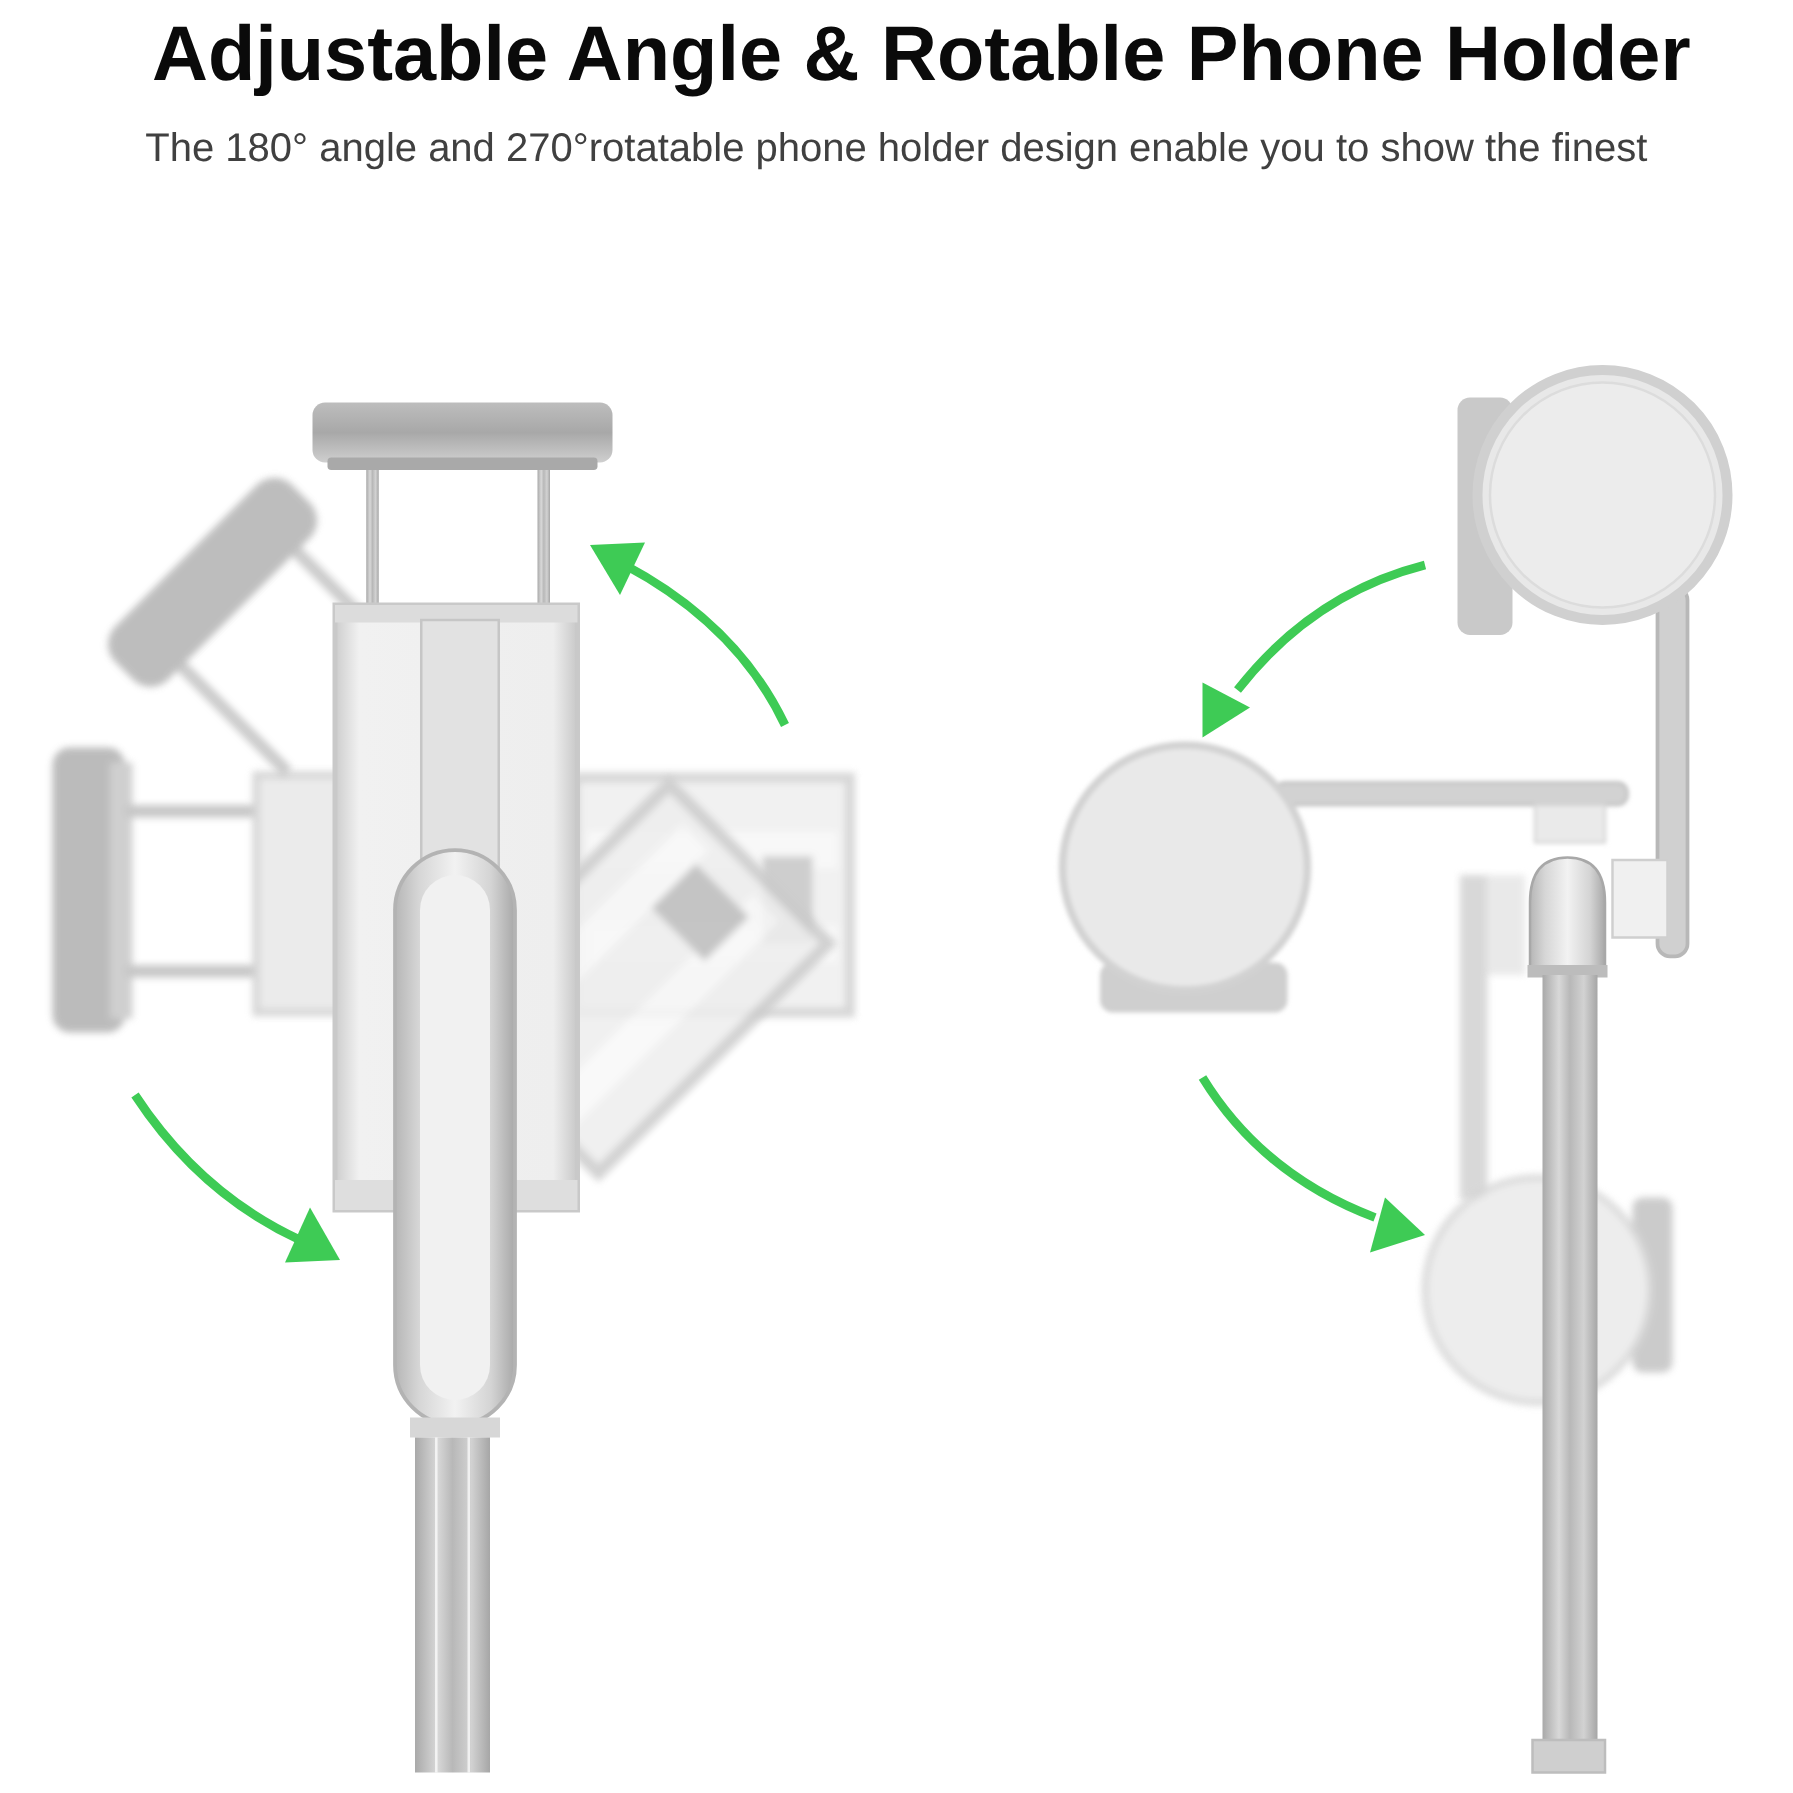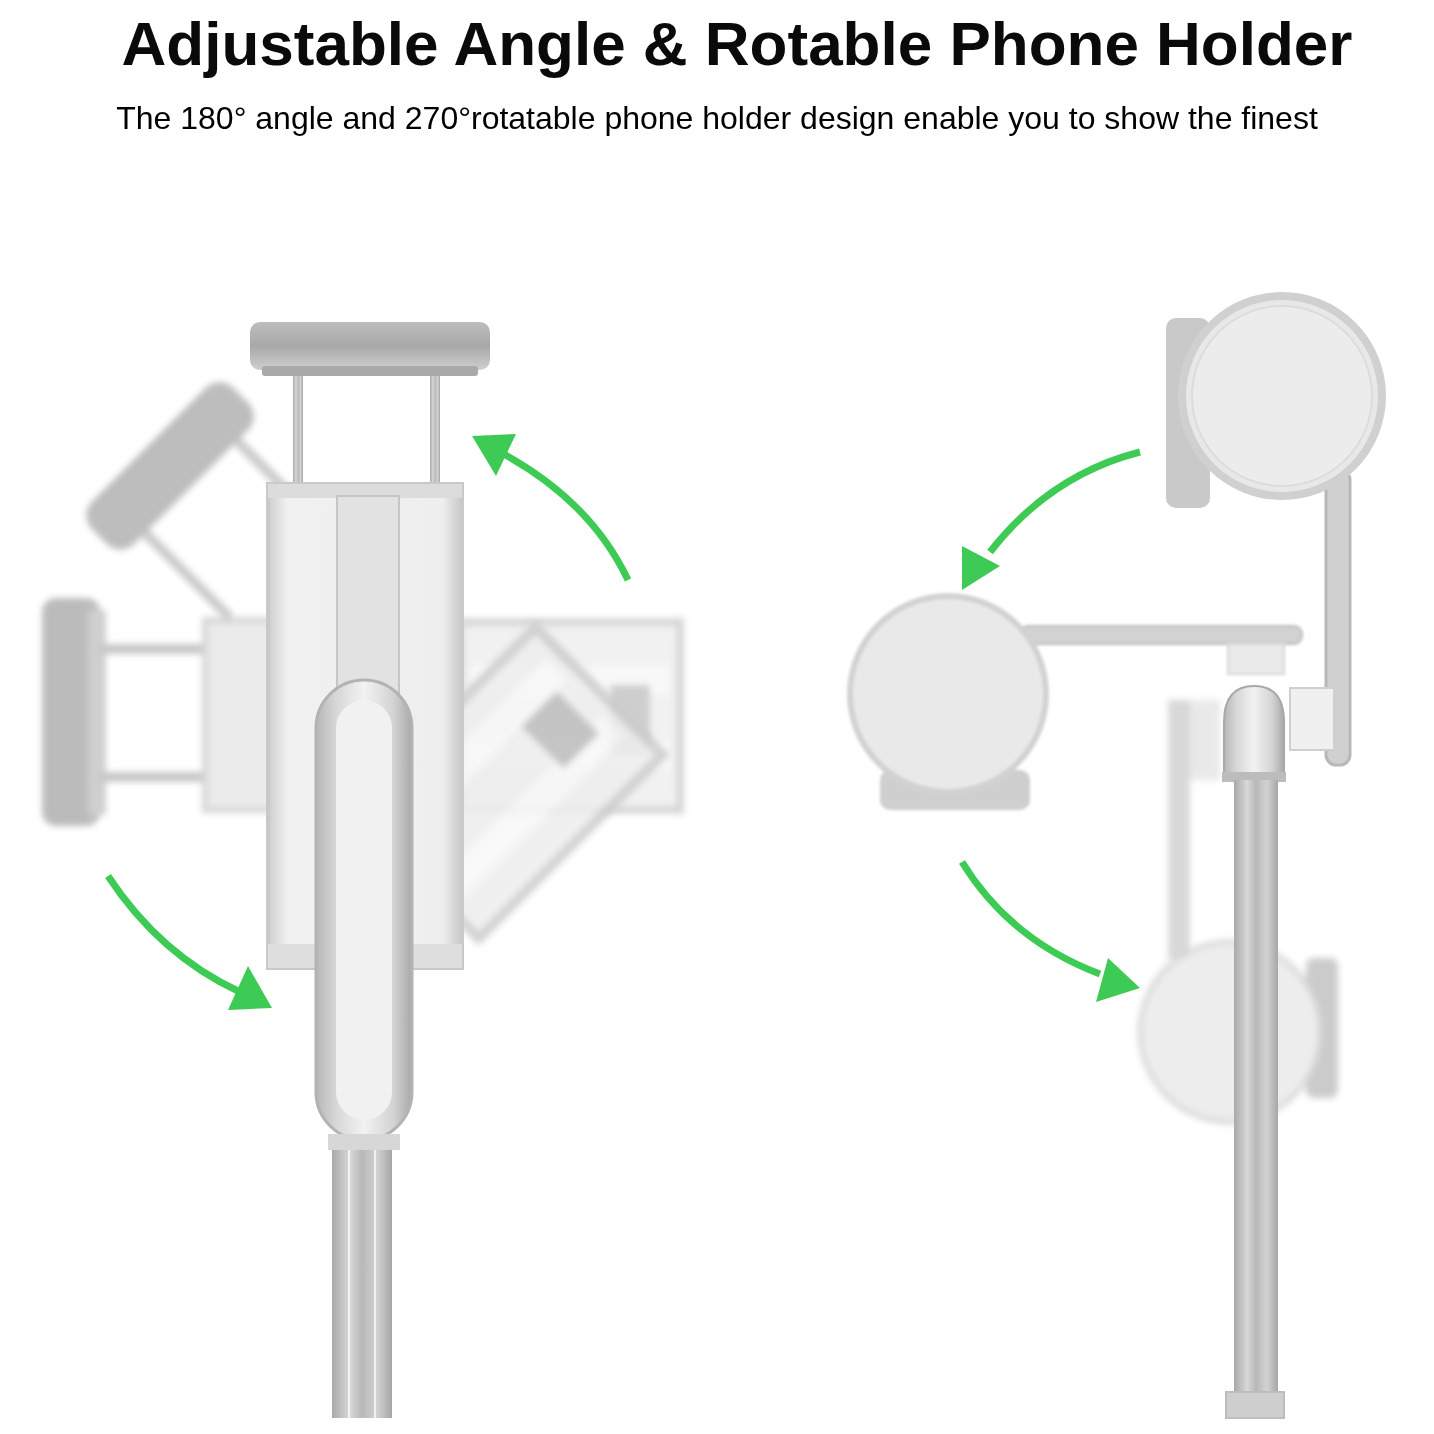--- a/index.html
+++ b/index.html
@@ -4,21 +4,21 @@
   <style>
     html, body { margin: 0; padding: 0; background: #ffffff; }
     body { width: 1434px; height: 1434px; position: relative; overflow: hidden; }
     .headline {
       position: absolute; left: 0; top: 8px; width: 1434px; text-align: center;
       font-family: "Liberation Sans", sans-serif; font-weight: bold;
       font-size: 62px; color: #0a0a0a; letter-spacing: 0px; white-space: nowrap; padding-left: 20px;
     }
     .subline {
       position: absolute; left: 0; top: 100px; width: 1434px; text-align: center;
-      font-family: "Liberation Sans", sans-serif; font-size: 32px; color: #000000;
+      font-family: "Liberation Sans", sans-serif; font-size: 32px; color: #404040;
       white-space: nowrap;
     }
     .scene { position: absolute; left: 0; top: 0; }
   </style>
 </head>
 <body>
 
 <div class="headline">Adjustable Angle &amp; Rotable Phone Holder</div>
 <div class="subline">The 180° angle and 270°rotatable phone holder design enable you to show the finest</div>
 

